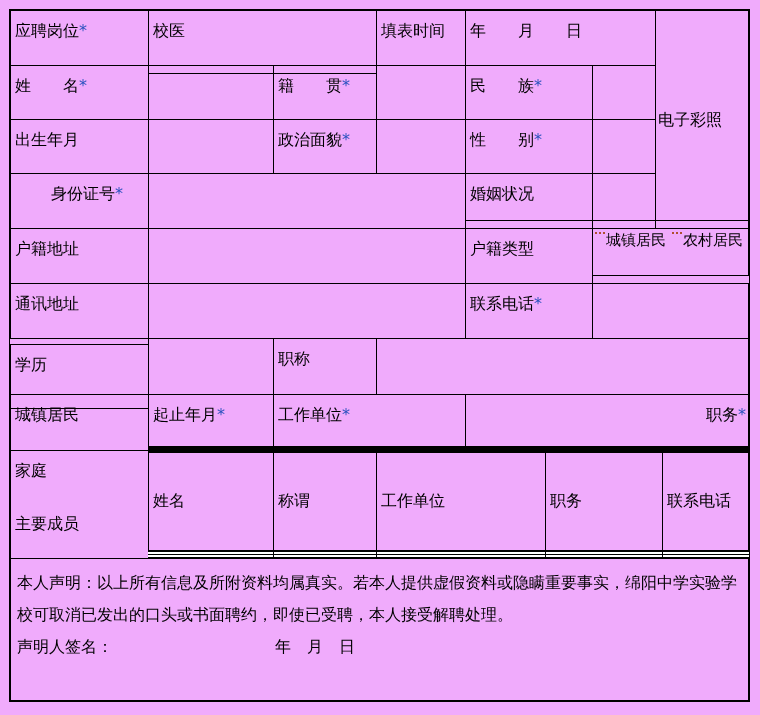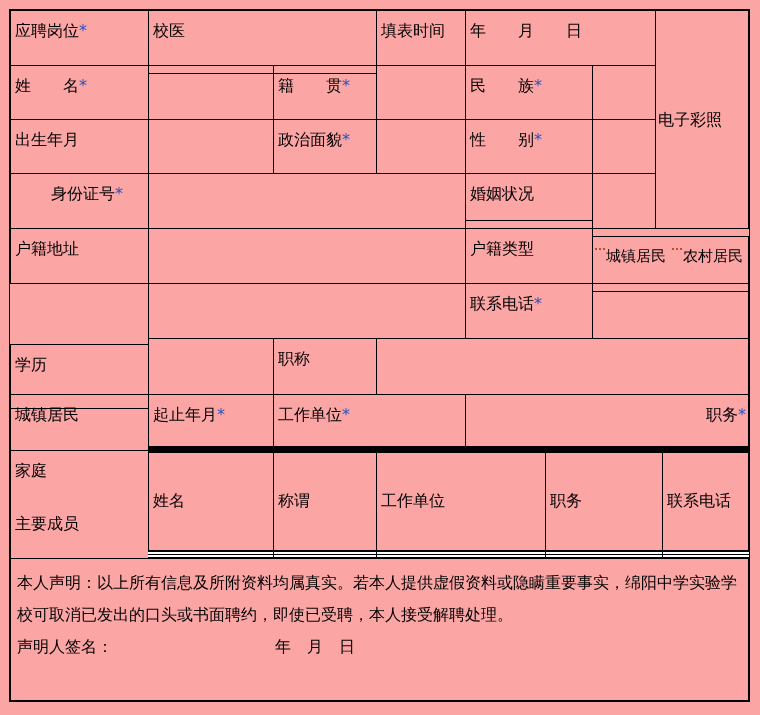--- a/index.html
+++ b/index.html
@@ -1,16 +1,16 @@
 <!DOCTYPE html>
 <html><head>
 <meta charset="utf-8">
 <style>
   html,body{margin:0;padding:0;background:#fff;}
-  #page{position:relative;width:760px;height:715px;background:#fca5a5;
+  #page{position:relative;width:760px;height:715px;background:#f0abfc;
         font-family:"DejaVu Sans",sans-serif;font-size:16px;color:#000;}
   #table-frame{position:absolute;left:9px;top:9px;width:741px;height:693px;
         border:1px solid #000;box-sizing:border-box;}
   .c{position:absolute;border:1px solid #000;box-sizing:border-box;
      padding:11px 2px 0 4px;line-height:17px;background:transparent;overflow:hidden;}
   .vcenter{display:flex;align-items:center;padding-top:0;}
   .req{color:#2a52be;}
   .mark{display:inline-block;width:10px;height:2px;border-top:2px dotted #b0502f;
         vertical-align:9px;margin-right:1px;}
   .bar{position:absolute;background:#000;}
@@ -50,22 +50,23 @@
   <div class="c" style="left:592px;top:119px;width:64px;height:55px;"></div>
 
   <div class="c" style="left:10px;top:173px;width:139px;height:56px;padding-left:40px;"><span>身份证号</span><span class="req">*</span></div>
   <div class="c" style="left:148px;top:173px;width:318px;height:56px;"></div>
   <div class="c" style="left:465px;top:173px;width:128px;height:48px;"><span>婚姻状况</span></div>
   <div class="c" style="left:592px;top:173px;width:64px;height:56px;"></div>
 
   <div class="c" style="left:10px;top:228px;width:139px;height:56px;"><span>户籍地址</span></div>
   <div class="c" style="left:148px;top:228px;width:318px;height:56px;"></div>
   <div class="c" style="left:465px;top:228px;width:128px;height:56px;"><span>户籍类型</span></div>
-  <div class="c" style="left:592px;top:236px;width:157px;height:56px;font-size:15px;padding-left:2px;"><span class="mark"></span><span>城镇居民</span><span class="mark" style="margin-left:6px;"></span><span>农村居民</span></div>
+  <div class="c" style="left:592px;top:220px;width:157px;height:56px;font-size:15px;padding-left:2px;"><span class="mark"></span><span>城镇居民</span><span class="mark" style="margin-left:6px;"></span><span>农村居民</span></div>
 
+  <div class="c" style="left:10px;top:283px;width:139px;height:56px;"><span>通讯地址</span></div>
   <div class="c" style="left:148px;top:283px;width:318px;height:56px;"></div>
   <div class="c" style="left:465px;top:283px;width:128px;height:56px;"><span>联系电话</span><span class="req">*</span></div>
   <div class="c" style="left:592px;top:283px;width:157px;height:56px;"></div>
 
   <div class="c" style="left:10px;top:344px;width:139px;height:65px;"><span>学历</span></div>
   <div class="c" style="left:148px;top:338px;width:126px;height:57px;"></div>
   <div class="c" style="left:273px;top:338px;width:104px;height:57px;"><span>职称</span></div>
   <div class="c" style="left:376px;top:338px;width:373px;height:57px;"></div>
 
   <div class="c" style="left:10px;top:394px;width:139px;height:57px;"><span>城镇居民</span></div>

